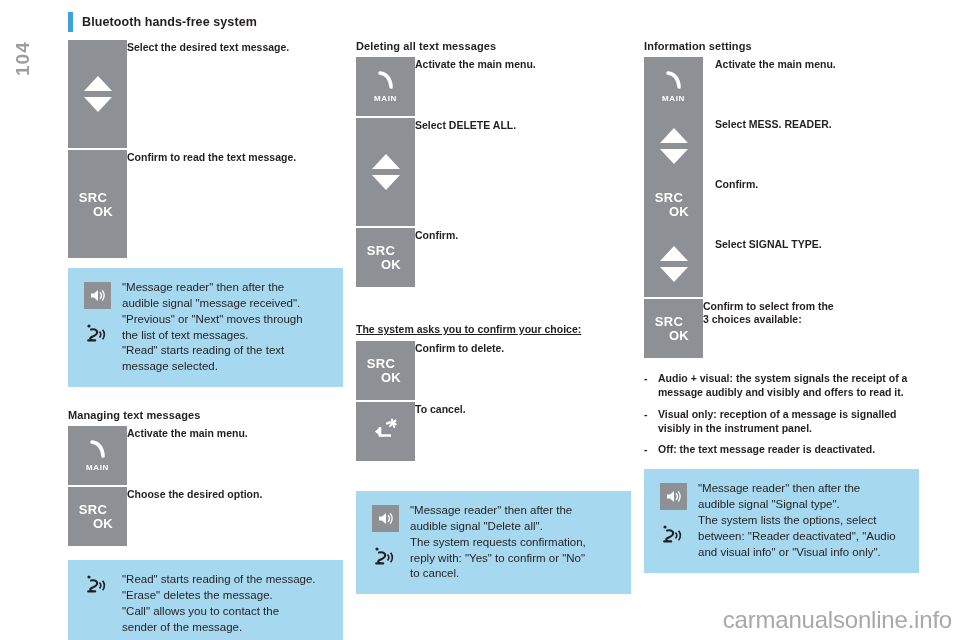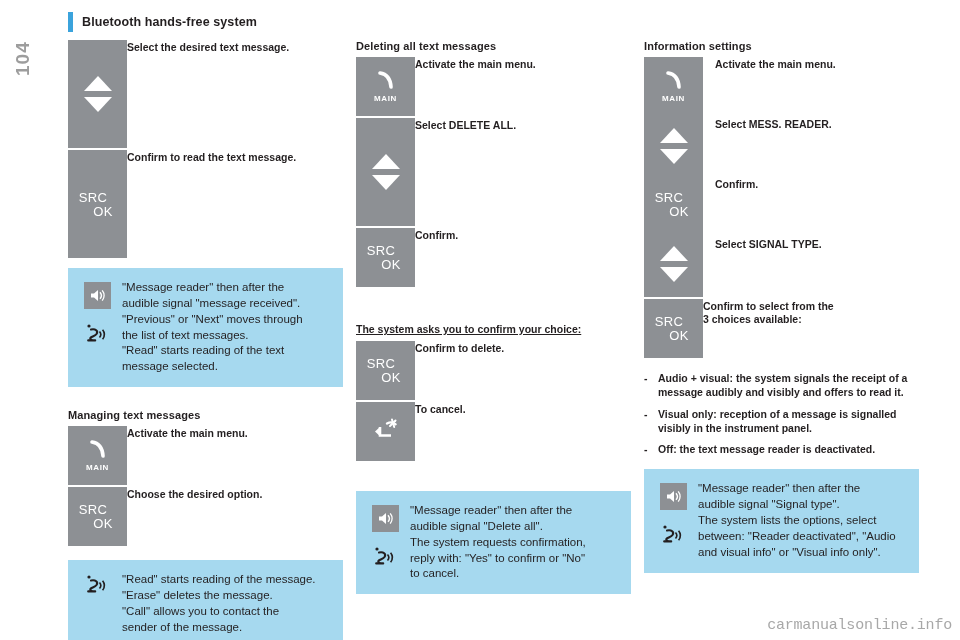--- a/index.html
+++ b/index.html
@@ -96,21 +96,21 @@
   }
   .tri-up{
     width:0;height:0;border-left:14px solid transparent;
     border-right:14px solid transparent;border-bottom:15px solid #ffffff;
   }
   .tri-down{
     width:0;height:0;border-left:14px solid transparent;
     border-right:14px solid transparent;border-top:15px solid #ffffff;
   }
   .ico-srcok{
-    color:#ffffff;font-size:13px;font-weight:normal;
+    color:#ffffff;font-size:13px;font-weight:bold;
     line-height:1.0;text-align:center;letter-spacing:.3px;
   }
   .ico-srcok .l1{display:block;margin-right:9px;}
   .ico-srcok .l2{display:block;margin-left:11px;margin-top:1px;}
   .ico-main{
     display:flex;flex-direction:column;align-items:center;justify-content:center;
   }
   .ico-main svg{display:block;}
   .ico-main .cap{
     color:#ffffff;font-size:8px;font-weight:bold;letter-spacing:.6px;margin-top:2px;
@@ -140,22 +140,22 @@
 
   
   .bullets{margin-top:14px;}
   .bullet{display:flex;margin-bottom:8px;font-size:10.5px;line-height:1.32;}
   .bullet .dash{width:14px;min-width:14px;font-weight:bold;}
   .bullet .btext{font-weight:bold;color:#231f20;}
 
   
   .watermark{
     position:absolute;right:8px;bottom:6px;
-    font-size:15px;color:#a8a8a8;
-    font-family:Liberation Mono, monospace;
+    font-size:24px;color:#a8a8a8;
+    font-family:Liberation Sans, sans-serif;
     letter-spacing:-.2px;
     margin-left:32px;
   }
 </style>
 </head>
 <body>
 
 <div class="page">
 
   <div class="page-number">

